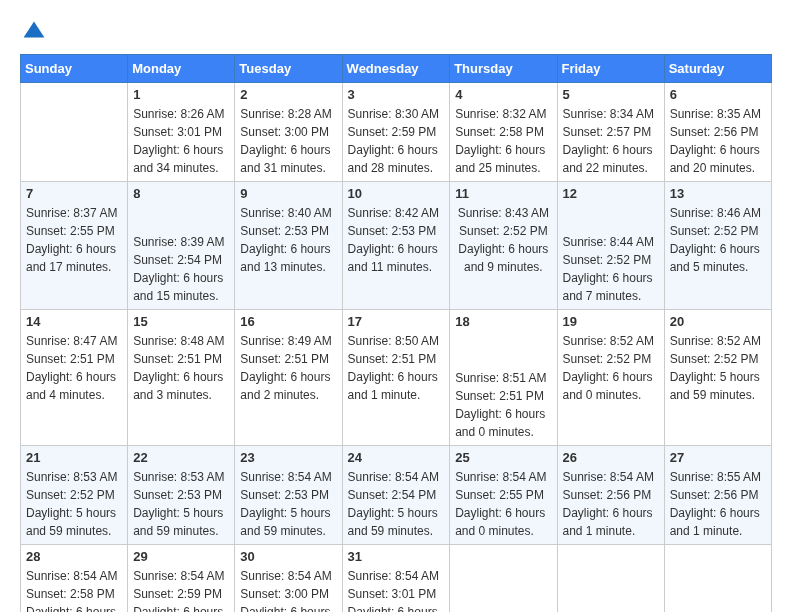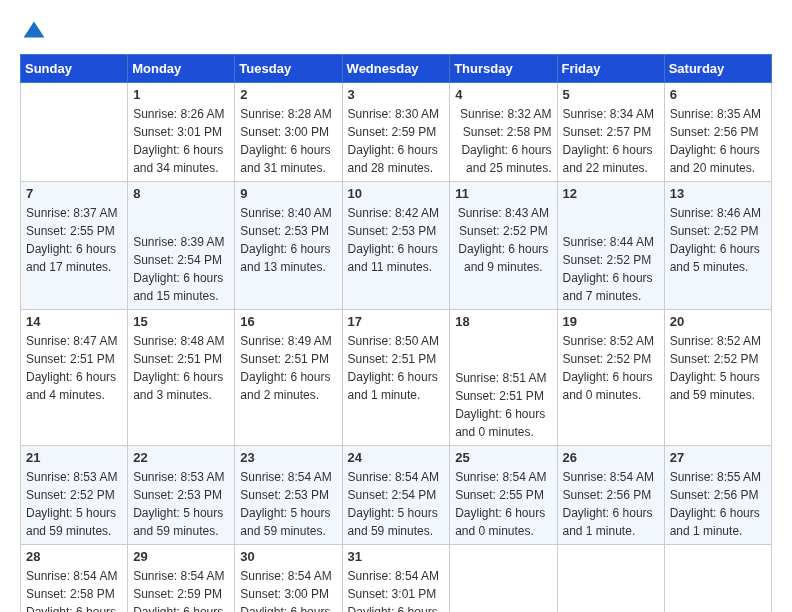--- a/index.html
+++ b/index.html
@@ -51,21 +51,21 @@
     .subtitle {
       font-size: 14px;
       color: #555;
     }
     table {
       width: 100%;
       border-collapse: collapse;
       font-size: 11px;
     }
     thead tr th {
-      background-color: #1d4ed8;
+      background-color: #3b82f6;
       color: #fff;
       padding: 6px 4px;
       text-align: left;
       font-size: 13px;
       font-weight: bold;
       border: 1px solid #3a7abf;
     }
     tbody tr td {
       border: 1px solid #ccc;
       padding: 4px 5px;
@@ -149,21 +149,21 @@
         </td>
         <td>
           <span class="day-num">3</span>
           <div class="day-info" style="white-space: pre-line;">Sunrise: 8:30 AM
 Sunset: 2:59 PM
 Daylight: 6 hours
 and 28 minutes.</div>
         </td>
         <td>
           <span class="day-num">4</span>
-          <div class="day-info" style="white-space: pre-line; text-align: right;">Sunrise: 8:32 AM
+          <div class="day-info" style="white-space: pre-line;">Sunrise: 8:32 AM
 Sunset: 2:58 PM
 Daylight: 6 hours
 and 25 minutes.</div>
         </td>
         <td>
           <span class="day-num">5</span>
           <div class="day-info" style="white-space: pre-line;">Sunrise: 8:34 AM
 Sunset: 2:57 PM
 Daylight: 6 hours
 and 22 minutes.</div>

